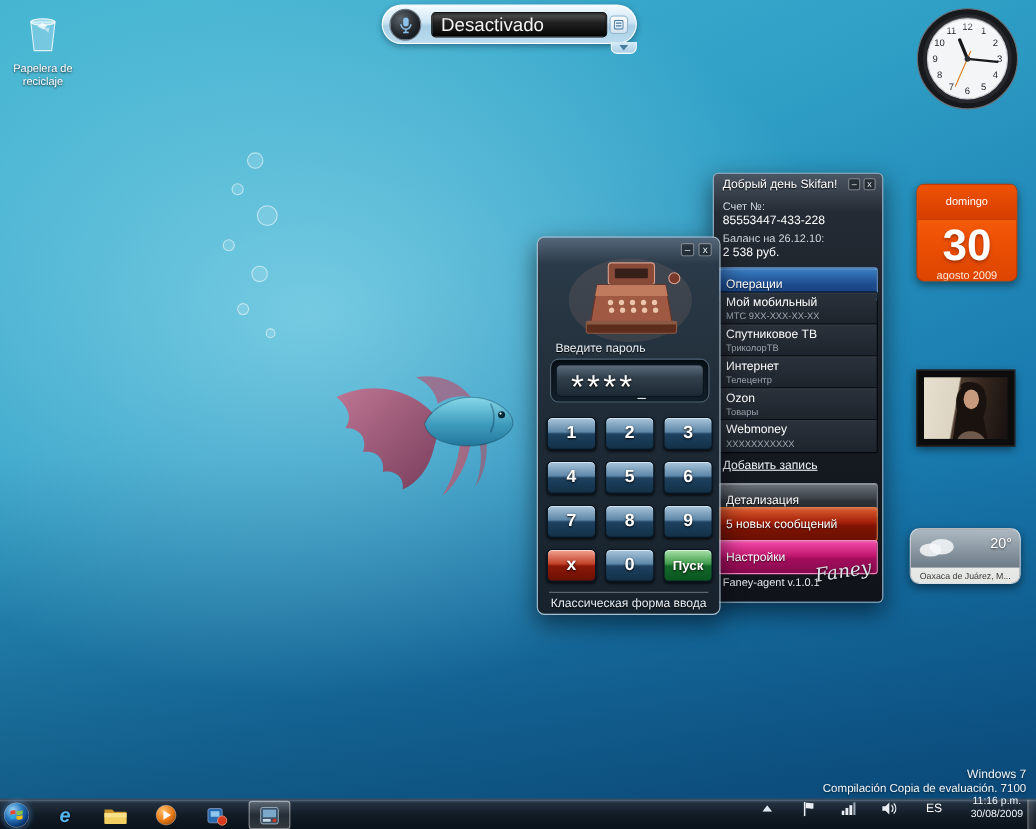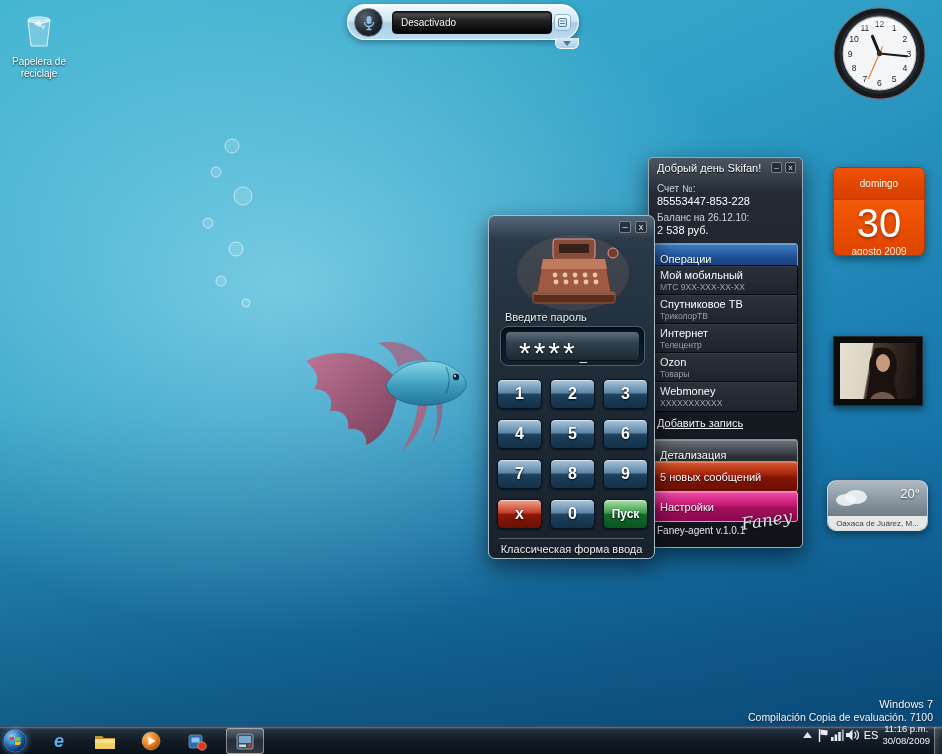--- a/index.html
+++ b/index.html
@@ -20,38 +20,38 @@
 
 
 .speech{position:absolute;left:347px;top:4px;width:232px;height:36px;border-radius:18px;
   background:linear-gradient(180deg,#f2fafe 0%,#cfe6f4 45%,#a9cfe6 55%,#bcdcee 100%);
   border:1px solid rgba(255,255,255,.9);box-shadow:0 2px 6px rgba(0,20,40,.4), inset 0 1px 0 #fff}
 .speech .mic{position:absolute;left:6px;top:3px;width:29px;height:29px;border-radius:50%;
   background:radial-gradient(circle at 35% 30%,#5a636b,#23282d 55%,#0b0e11 100%);
   border:1px solid #6b7a86;display:flex;align-items:center;justify-content:center;cursor:pointer}
 .speech .field{position:absolute;left:44px;top:6px;width:160px;height:23px;border-radius:4px;
   background:linear-gradient(180deg,#595959 0%,#222 40%,#050505 100%);
-  border:1px solid #111;color:#f2f2f2;font-size:10px;line-height:22px;padding-left:8px;
+  border:1px solid #111;color:#f2f2f2;font-size:17px;line-height:22px;padding-left:8px;
   box-shadow:inset 0 1px 2px rgba(0,0,0,.8)}
 .speech .menu{position:absolute;right:7px;top:9px;width:17px;height:17px;border-radius:4px;
   background:linear-gradient(180deg,#fdfefe,#cfe2ef);border:1px solid #8fb4cc;cursor:pointer;
   display:flex;align-items:center;justify-content:center}
 .speech-tab{position:absolute;left:555px;top:38px;width:24px;height:11px;border-radius:0 0 6px 6px;
   background:linear-gradient(180deg,#d8ecf8,#a9cfe6);border:1px solid rgba(255,255,255,.85);border-top:none;
   display:flex;align-items:center;justify-content:center;cursor:pointer}
 
 
 .gadget{position:absolute;cursor:pointer}
 .clockg{left:833px;top:7px;width:93px;height:93px}
 .calg{left:833px;top:167px;width:92px;height:89px;border-radius:7px;overflow:hidden;
   background:linear-gradient(180deg,#fb6c14 0%,#ef5205 55%,#dc4400 100%);
   border:1px solid rgba(160,50,0,.8);box-shadow:0 3px 8px rgba(0,0,0,.45), inset 0 1px 0 rgba(255,255,255,.35)}
 .calg .wd{height:32px;background:linear-gradient(180deg,#ef5205,#d63e00);color:#fff;font-size:10px;
   display:flex;align-items:center;justify-content:center;border-bottom:1px solid rgba(150,40,0,.5)}
-.calg .day{color:#fff;font-size:40px;font-weight:normal;text-align:center;line-height:46px;text-shadow:0 2px 3px rgba(120,30,0,.6)}
+.calg .day{color:#fff;font-size:40px;font-weight:bold;text-align:center;line-height:46px;text-shadow:0 2px 3px rgba(120,30,0,.6)}
 .calg .my{color:#ffe8d8;font-size:10px;text-align:center}
 .photog{left:833px;top:336px;width:90px;height:70px;background:#0c0c0d;border:1px solid #2a2a2c;
   box-shadow:0 3px 8px rgba(0,0,0,.5);padding:6px}
 .photog .ph{width:100%;height:100%;overflow:hidden;position:relative;background:linear-gradient(100deg,#e6e0d0 0%,#ddd4c2 38%,#4e3c30 40%,#33261e 65%,#171110 100%)}
 .weatherg{left:827px;top:480px;width:101px;height:51px;border-radius:9px;overflow:hidden;
   background:linear-gradient(180deg,#aeb9c2 0%,#7c8a95 55%,#58656f 100%);
   border:1px solid rgba(255,255,255,.55);box-shadow:0 3px 8px rgba(0,0,0,.45)}
 .weatherg .temp{position:absolute;right:7px;top:5px;color:#fff;font-size:13px;text-shadow:0 1px 2px rgba(0,0,0,.6)}
 .weatherg .loc{position:absolute;left:0;right:0;bottom:0;height:14px;background:rgba(248,248,244,.88);
   color:#3a3a3a;font-size:8px;display:flex;align-items:center;justify-content:center}
@@ -123,21 +123,21 @@
   background:linear-gradient(180deg,#46586c 0%,#22303e 12%,#121c26 50%,#0a121a 100%);
   border-top:1px solid rgba(130,170,210,.4);box-shadow:inset 0 1px 0 rgba(255,255,255,.12)}
 .orb{position:absolute;left:3px;top:2px;width:24px;height:24px;border-radius:50%;cursor:pointer;
   box-shadow:0 0 6px rgba(90,170,255,.6)}
 .tb-icon{position:absolute;top:1px;width:30px;height:26px;display:flex;align-items:center;justify-content:center;
   cursor:pointer;border-radius:3px}
 .tb-active{position:absolute;left:226px;top:1px;width:38px;height:26px;border:1px solid rgba(255,255,255,.45);
   border-radius:3px;background:linear-gradient(180deg,rgba(255,255,255,.25),rgba(255,255,255,.08) 50%,rgba(255,255,255,.16));
   display:flex;align-items:center;justify-content:center;cursor:pointer}
 .ie-e{font-size:18px;font-weight:bold;font-style:italic;color:#54b6f0;text-shadow:0 1px 2px #000}
-.tray{position:absolute;right:12px;top:0;height:16px;display:flex;align-items:center;gap:1px}
+.tray{position:absolute;right:12px;top:0;height:16px;display:flex;align-items:center;gap:23px}
 .tray .lang{color:#fff;font-size:11px;cursor:pointer;padding:2px 3px}
 .tray .clock2{color:#eef4fa;font-size:9.5px;line-height:1.25;text-align:center;cursor:pointer}
 .tricon{display:flex;align-items:center;justify-content:center;width:14px;height:16px;cursor:pointer}
 .showdesk{position:absolute;right:0;top:0;width:8px;height:28px;cursor:pointer;
   border-left:1px solid rgba(255,255,255,.4);background:linear-gradient(90deg,rgba(255,255,255,.16),rgba(255,255,255,.05))}
 </style>
 </head>
 <body>
 
 <div class="screen">
@@ -267,21 +267,21 @@
 
   <div class="win agwin">
     <div class="tbar">
       <div class="title">Добрый день Skifan!</div>
       <div class="controls">
         <div class="winbtn">–</div>
         <div class="winbtn">x</div>
       </div>
     </div>
     <div class="ag-label" style="top:25px">Счет №:</div>
-    <div class="ag-value" style="top:37px">85553447-853-228</div>
+    <div class="ag-value" style="top:37px">85553447-433-228</div>
     <div class="ag-label" style="top:54px">Баланс на 26.12.10:</div>
     <div class="ag-value" style="top:66px">2 538 руб.</div>
 
     <div class="ag-bar ops-header">Операции</div>
 
     <div class="ops-list">
       <div class="op-row">
         <span class="op-name">Мой мобильный</span>
         <span class="op-detail">МТС 9XX-XXX-XX-XX</span>
       </div>

